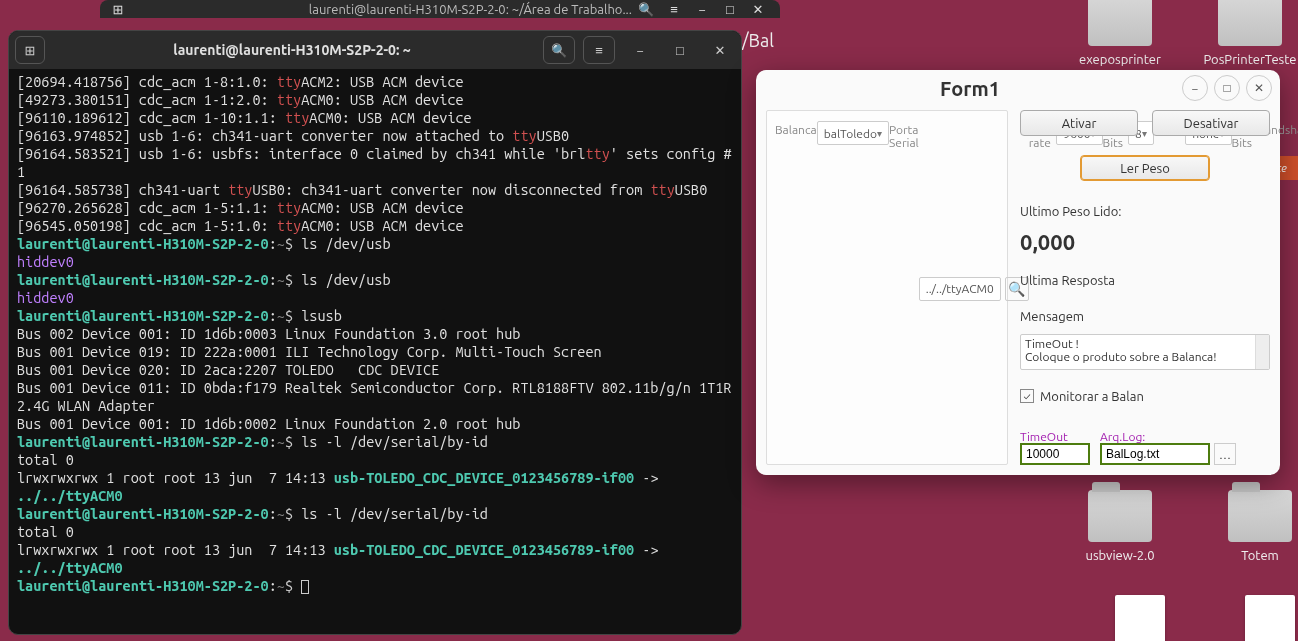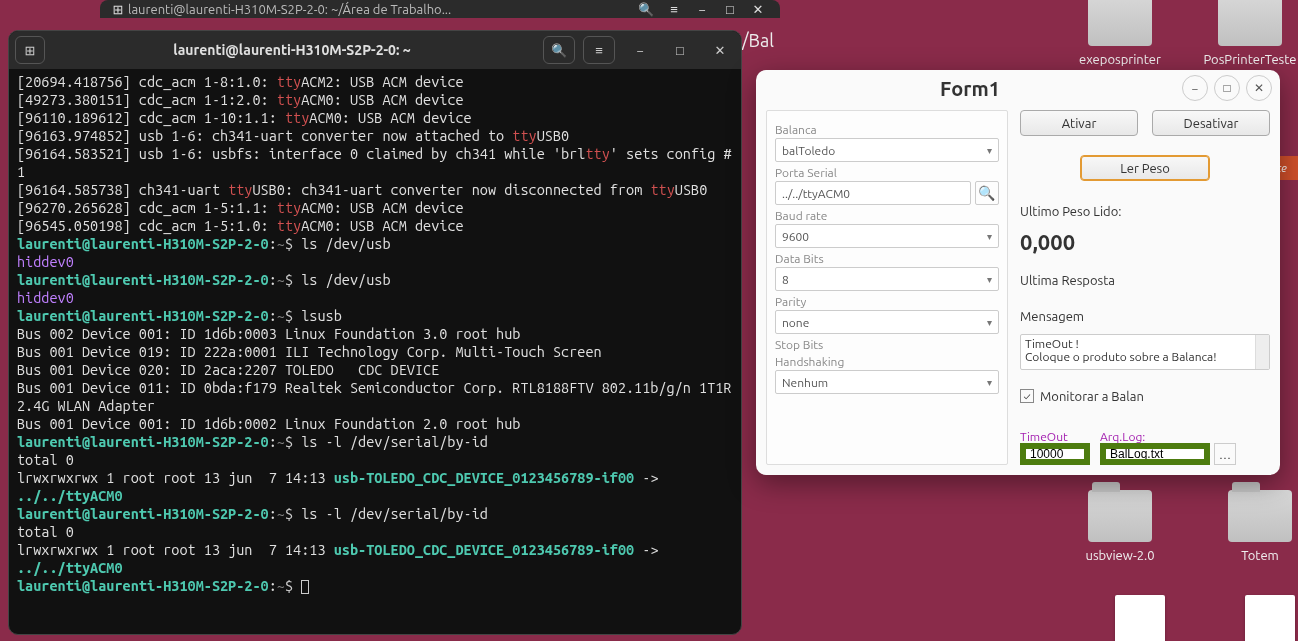--- a/index.html
+++ b/index.html
@@ -22,21 +22,21 @@
     height: 18px;
     background: #2b2b2b;
     border-radius: 8px 8px 0 0;
     display: flex;
     align-items: center;
     padding: 0 8px;
     z-index: 1;
     color: #bbb;
   }
   .bg-term .icon { width: 20px; text-align: center; color: #ddd; }
-  .bg-term .title { flex: 1; text-align: left; font-size: 13px; }
+  .bg-term .title { flex: 1; text-align: right; font-size: 13px; }
   .bg-term .btn { width: 28px; height: 18px; display:flex; align-items:center; justify-content:center; color:#ddd; }
 
   
   .bal-label {
     position: absolute;
     left: 742px;
     top: 30px;
     color: #eee;
     font-size: 18px;
     z-index: 0;
@@ -197,21 +197,21 @@
   }
   .panel {
     border: 1px solid #ddd;
     border-radius: 2px;
     padding: 8px;
     background: #fdfdfd;
   }
   .left-col {
     width: 242px;
     display: flex;
-    flex-direction: column;
+    flex-direction: row;
     gap: 0px;
   }
   .right-col {
     flex: 1;
     display: flex;
     flex-direction: column;
     justify-content: space-between;
   }
   .label { color: #888; font-size: 12px; margin-top: 4px; }
   .combo, .textinput {
@@ -260,21 +260,21 @@
     margin-top: 2px;
     position: relative;
   }
   .msg-box .scroll { position:absolute; right:0; top:0; width:14px; height:100%; background:#eee; border-left:1px solid #ddd; }
 
   .chk-row { display:flex; align-items:center; gap:6px; margin-top: 10px; }
   .chk { width:14px; height:14px; border:1px solid #888; display:flex; align-items:center; justify-content:center; font-size:10px; }
 
   .bottom-row { display:flex; gap: 10px; margin-top: 14px; }
   .bottom-row .col { display:flex; flex-direction:column; }
-  .small-input { width: 70px; height:22px; border:6px solid #4d7c0f; padding:2px 4px; font-size:12px; }
+  .small-input { width: 70px; height:22px; border:2px solid #4d7c0f; padding:2px 4px; font-size:12px; }
   .small-input.w { width: 110px; }
   .dots-btn { width:22px; height:22px; border:1px solid #ccc; display:flex; align-items:center; justify-content:center; font-size:12px; }
   .readonly { color: #a21caf; }
 
   
   .edge-tab {
     position: absolute;
     right: 0;
     top: 156px;
     width: 32px;

